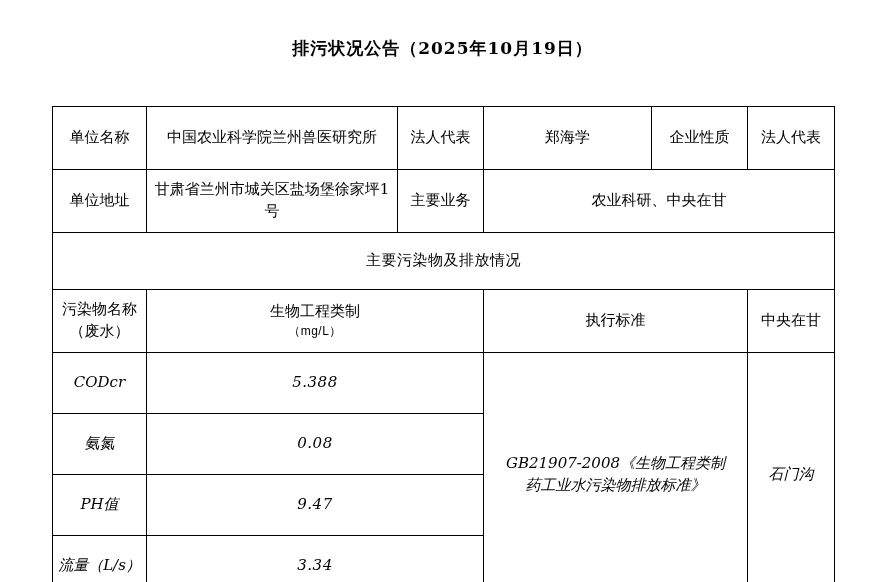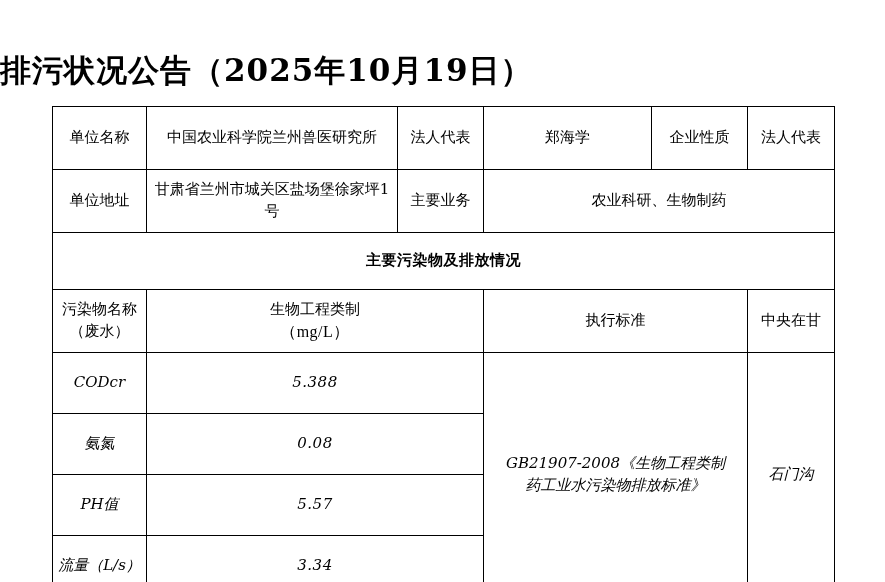--- a/index.html
+++ b/index.html
@@ -14,26 +14,26 @@
     color: #000000;
     overflow: hidden;
   }
   .page {
     position: relative;
     width: 885px;
     height: 582px;
     box-sizing: border-box;
   }
   .title {
-    text-align: left;
+    text-align: center;
     font-family: "DejaVu Serif", "Liberation Serif", serif;
-    font-size: 31px;
+    font-size: 17px;
     font-weight: bold;
     letter-spacing: 1px;
-    padding-top: 52px;
+    padding-top: 38px;
     padding-bottom: 0;
     line-height: 1.2;
   }
   .table-wrap {
     position: absolute;
     left: 52px;
     top: 106px;
     width: 782px;
   }
   table.report {
@@ -48,35 +48,35 @@
     vertical-align: middle;
     font-size: 15px;
     font-family: "DejaVu Serif", "Liberation Serif", serif;
     padding: 4px 3px;
     line-height: 1.45;
   }
   td.label {
     font-size: 15px;
   }
   td.section-title {
-    font-weight: bold;
+    font-weight: normal;
     font-size: 16px;
     letter-spacing: 0.5px;
     height: 48px;
   }
   td.tall {
     height: 54px;
   }
   td.row-h {
     height: 52px;
     font-style: italic;
   }
   .mono {
-    font-family: Liberation Serif, serif;
-    font-size: 16px;
+    font-family: Liberation Sans, sans-serif;
+    font-size: 12px;
     letter-spacing: 0.5px;
   }
   .twoline {
     line-height: 1.4;
   }
   .nowrap {
     white-space: nowrap;
   }
 </style>
 </head>
@@ -102,21 +102,21 @@
           <td class="tall">中国农业科学院兰州兽医研究所</td>
           <td class="label tall">法人代表</td>
           <td class="tall">郑海学</td>
           <td class="label tall">企业性质</td>
           <td class="tall">法人代表</td>
         </tr>
         <tr>
           <td class="label tall">单位地址</td>
           <td class="tall twoline">甘肃省兰州市城关区盐场堡徐家坪1号</td>
           <td class="label tall">主要业务</td>
-          <td class="tall" colspan="3">农业科研、生物制药</td>
+          <td class="tall" colspan="3">农业科研、中央在甘</td>
         </tr>
         <tr>
           <td class="section-title" colspan="6">主要污染物及排放情况</td>
         </tr>
         <tr>
           <td class="tall">
             <div>污染物名称</div>
             <div>（废水）</div>
           </td>
           <td class="tall" colspan="2">
@@ -134,21 +134,21 @@
             <div>药工业水污染物排放标准》</div>
           </td>
           <td class="row-h" rowspan="4">石门沟</td>
         </tr>
         <tr>
           <td class="row-h">氨氮</td>
           <td class="row-h mono" colspan="2">0.08</td>
         </tr>
         <tr>
           <td class="row-h">PH值</td>
-          <td class="row-h mono" colspan="2">5.57</td>
+          <td class="row-h mono" colspan="2">9.47</td>
         </tr>
         <tr>
           <td class="row-h nowrap">流量（L/s）</td>
           <td class="row-h mono" colspan="2">3.34</td>
         </tr>
       </tbody>
     </table>
   </div>
 
 </div>

